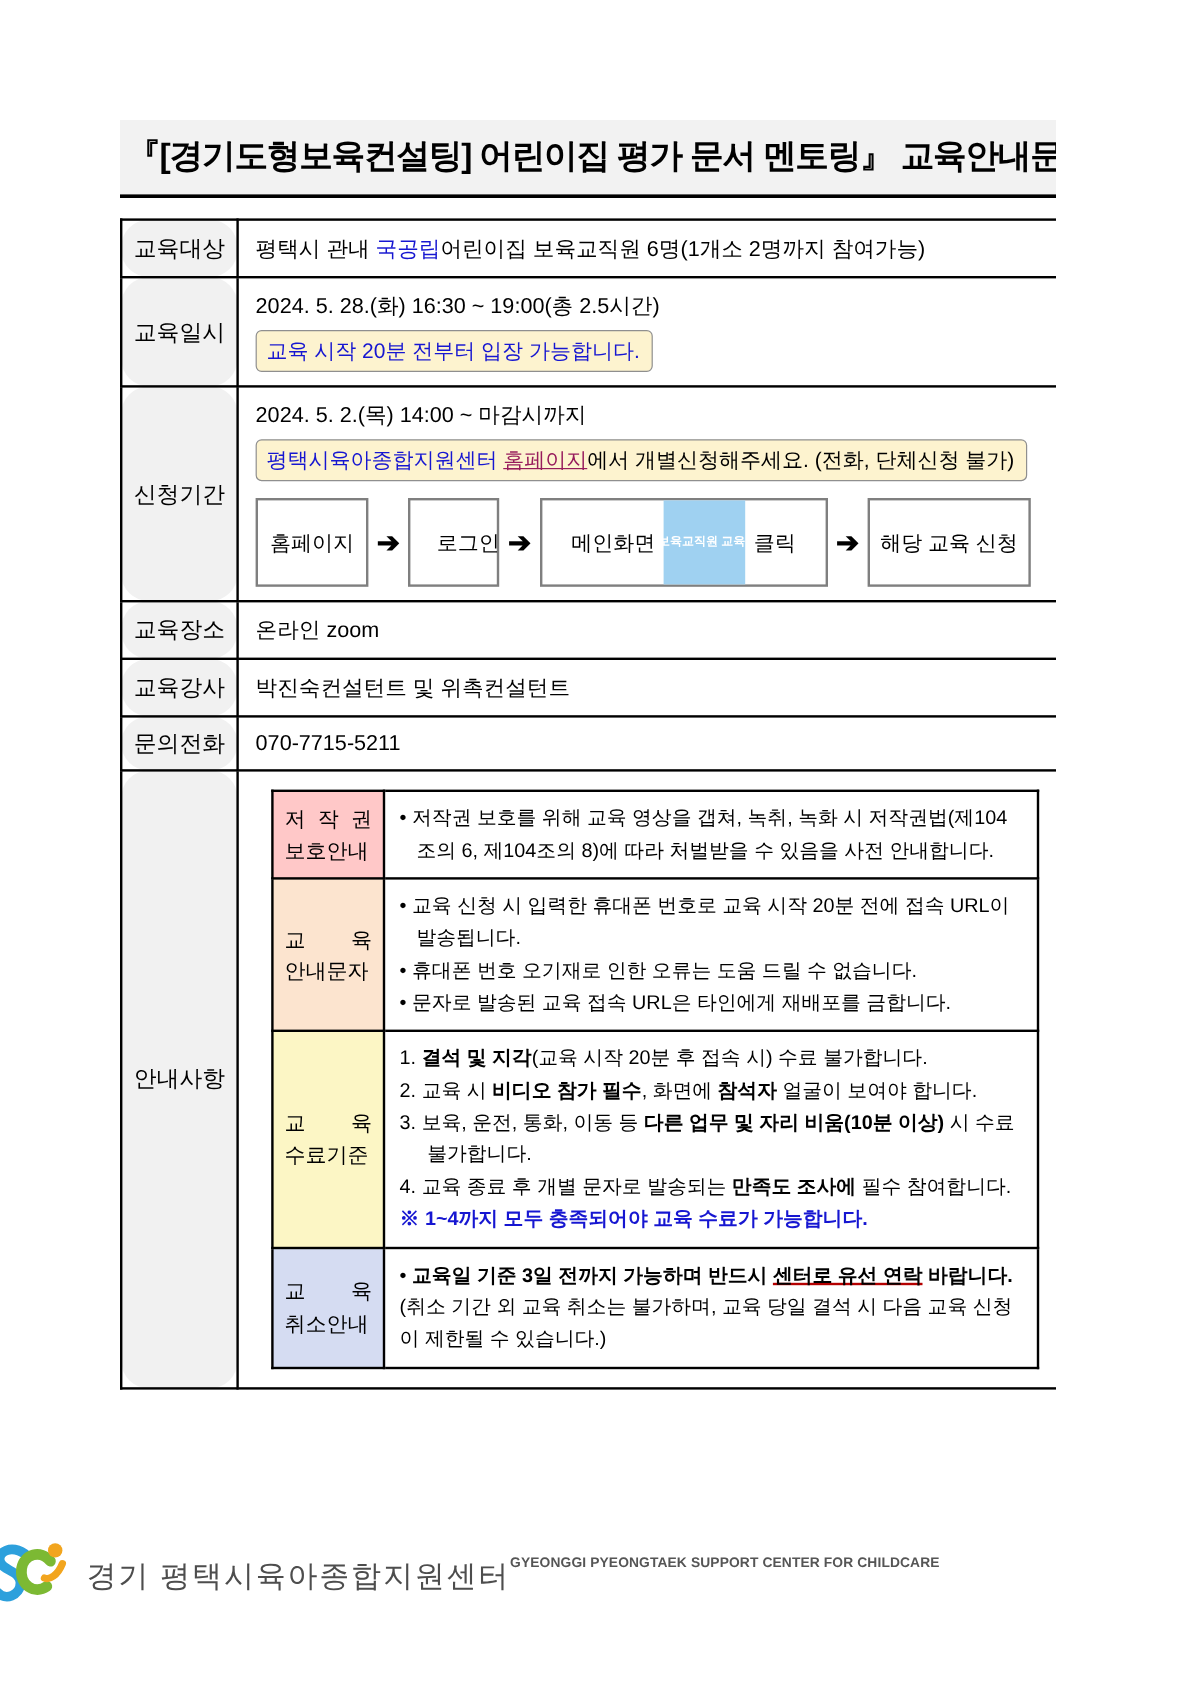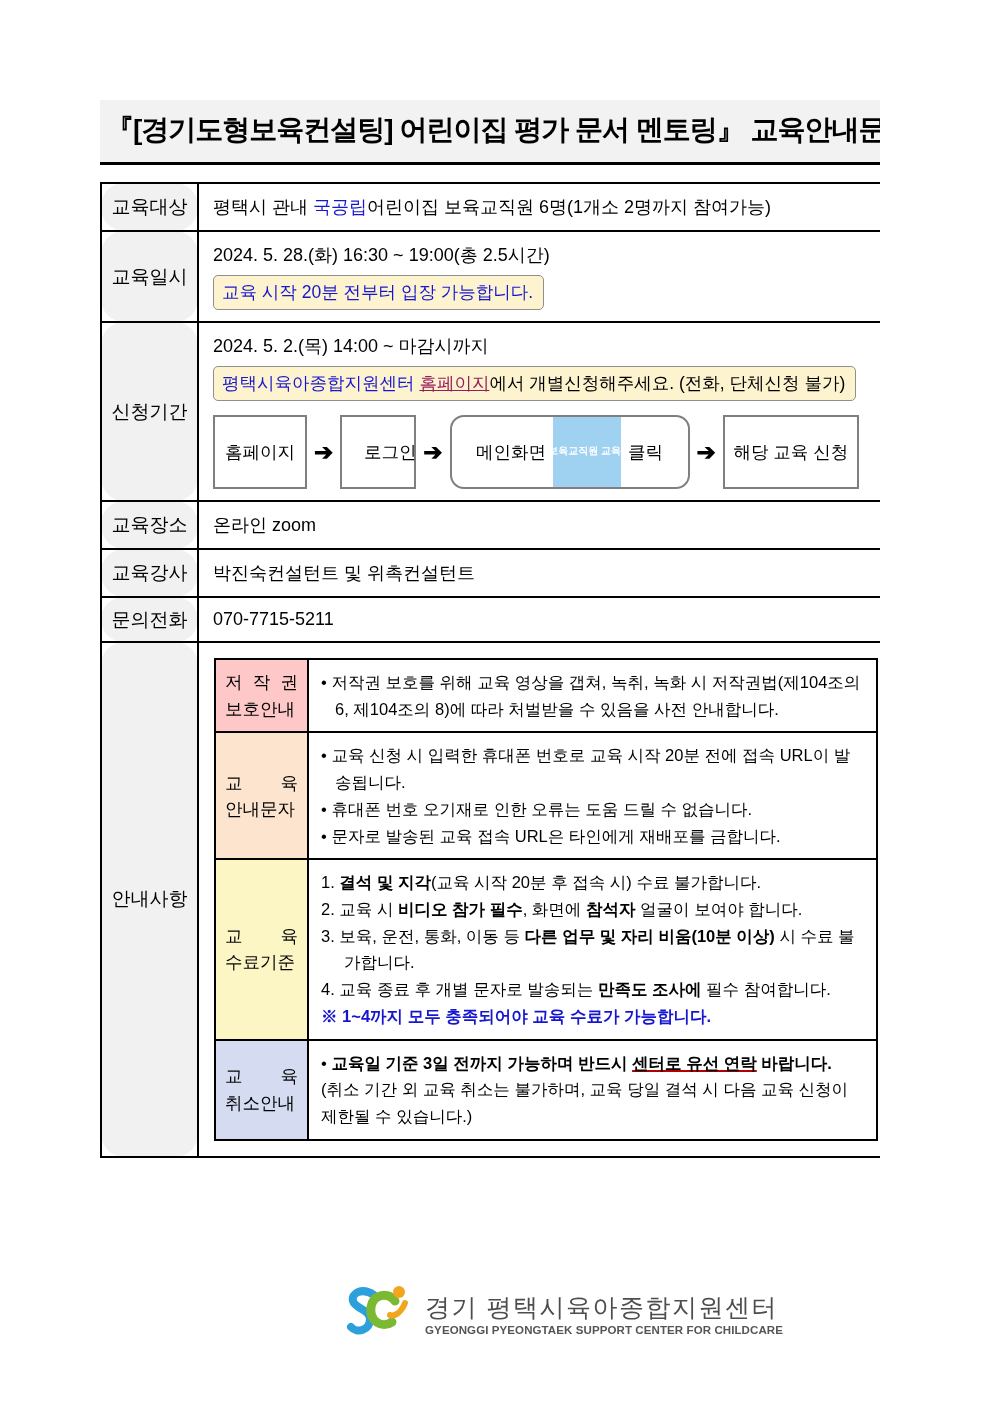--- a/index.html
+++ b/index.html
@@ -27,45 +27,45 @@
     border-radius:5px; padding:4px 10px 5px 8px; margin-top:8px; font-weight:normal; font-size:17.5px;
   }
   .blue { color:#1616d1; }
   .maroon { color:#971b5c; text-decoration:underline; }
   .bold { font-weight:bold; }
 
   .flow { display:flex; align-items:center; margin-top:14px; gap:7px; }
   .fbox { border:2px solid #7f7f7f; height:74px; display:flex; align-items:center;
           justify-content:center; font-size:17.5px; background:#fff; white-space:nowrap; }
   .fbox1 { width:94px; } .fbox2 { width:76px;padding-left:24px; } .fbox4 { width:136px; }
-  .fbox3 { width:240px; gap:7px; padding:0 8px;border-radius:14px; }
+  .fbox3 { width:240px; gap:7px; padding:0 8px; }
   .arrow { font-size:23px; font-weight:bold; line-height:1; }
   .badge { width:68px; height:70px; background:#9fd1f1; display:flex; flex-direction:row;
            align-items:center; justify-content:flex-end; flex-shrink:0; }
   .badge svg { margin:2px auto 0; display:block; }
   .badge-label { color:#fff; font-weight:bold; font-size:10px; padding-bottom:3px; white-space:nowrap; }
 
-  td.val.notice-cell { padding:15px 15px;margin-left:40px; }
+  td.val.notice-cell { padding:15px 27px;margin-left:40px; }
   table.inner { border-collapse:collapse; width:100%; table-layout:fixed; }
   table.inner td { border:2px solid #000; vertical-align:middle; }
   td.ihead { width:93px; padding:6px 9px; font-size:17.5px; line-height:1.5; }
   td.ihead .jline { text-align:justify; text-align-last:justify; white-space:nowrap; }
   td.ibody { padding:9px 12px; font-size:16.5px; line-height:1.62; }
   .bullet { padding-left:14px; text-indent:-14px; }
   .numitem { padding-left:23px; text-indent:-23px; }
   .redline { font-weight:bold; text-decoration:underline; text-decoration-color:#b40000; text-decoration-thickness:2px; }
   .note-blue { color:#1616d1; font-weight:bold; }
   .bg-pink { background:#ffc8c8; }
   .bg-peach { background:#fce4cf; }
   .bg-yellow { background:#fcf6c5; }
   .bg-mint { background:#c8f1dc; }
   .bg-lav { background:#d5dcf2; }
 
   .footer { position:absolute; right:97px; top:1282px; display:flex; align-items:center; gap:9px; }
-  .logo-text { display:flex; flex-direction:column; }
+  .logo-text { display:flex; }
   .logo-text .ko { font-size:25px; color:#4d4d4d; letter-spacing:1.5px; white-space:nowrap; }
   .logo-text .en { font-size:11.5px; font-weight:bold; color:#555; letter-spacing:0.1px; white-space:nowrap; }
 </style>
 </head>
 <body>
 
 <div class="page">
   <div class="content">
 
     <div class="title-block">『[경기도형보육컨설팅] 어린이집 평가 문서 멘토링』 교육안내문</div>

